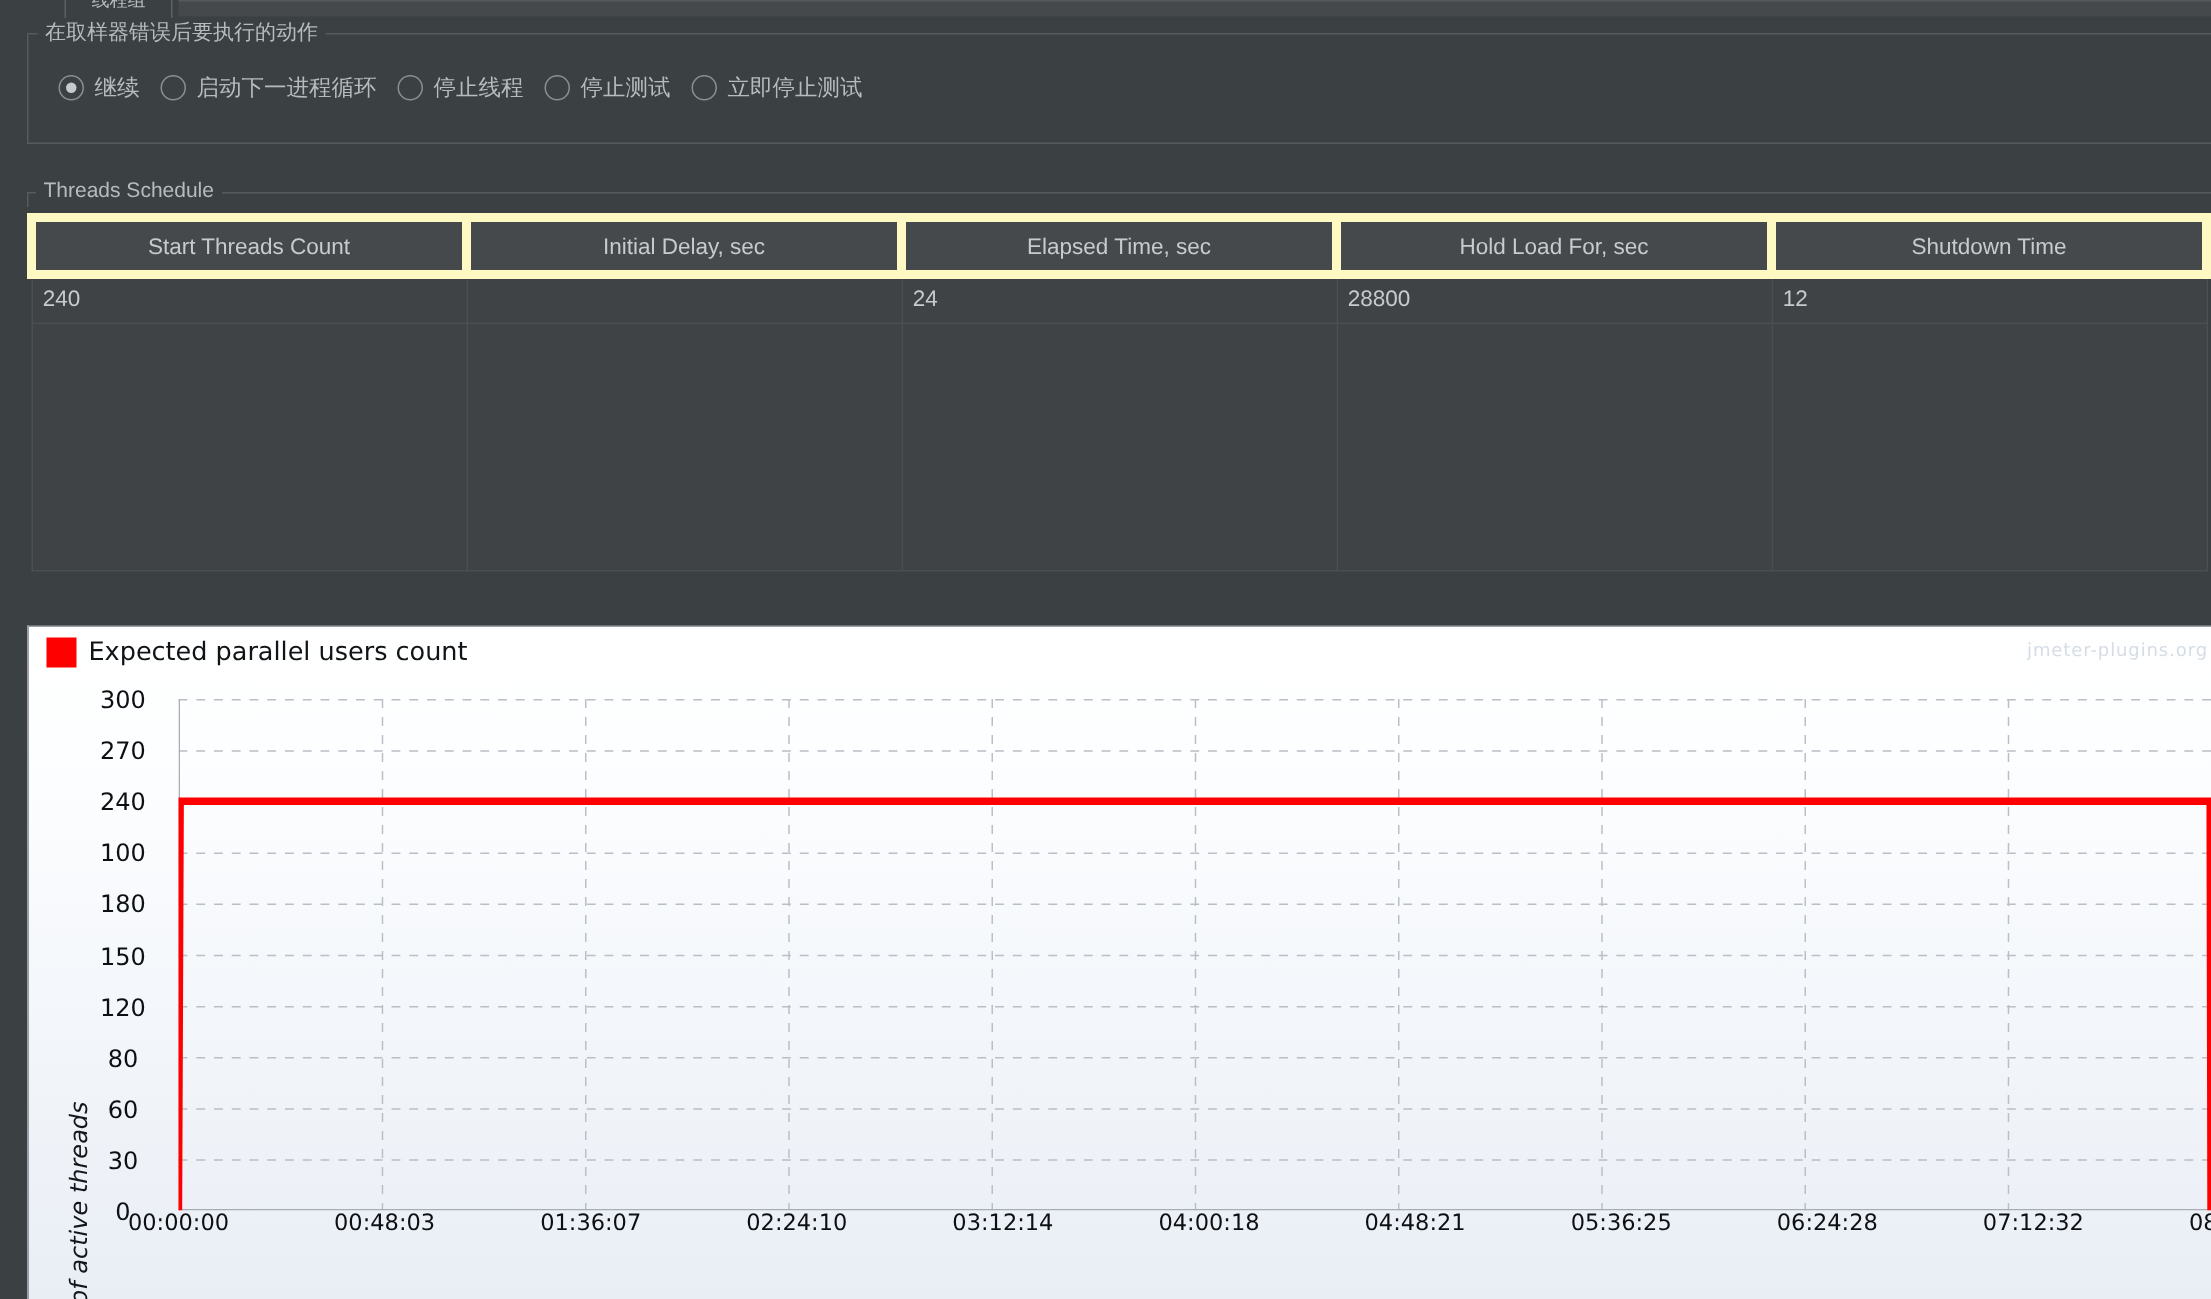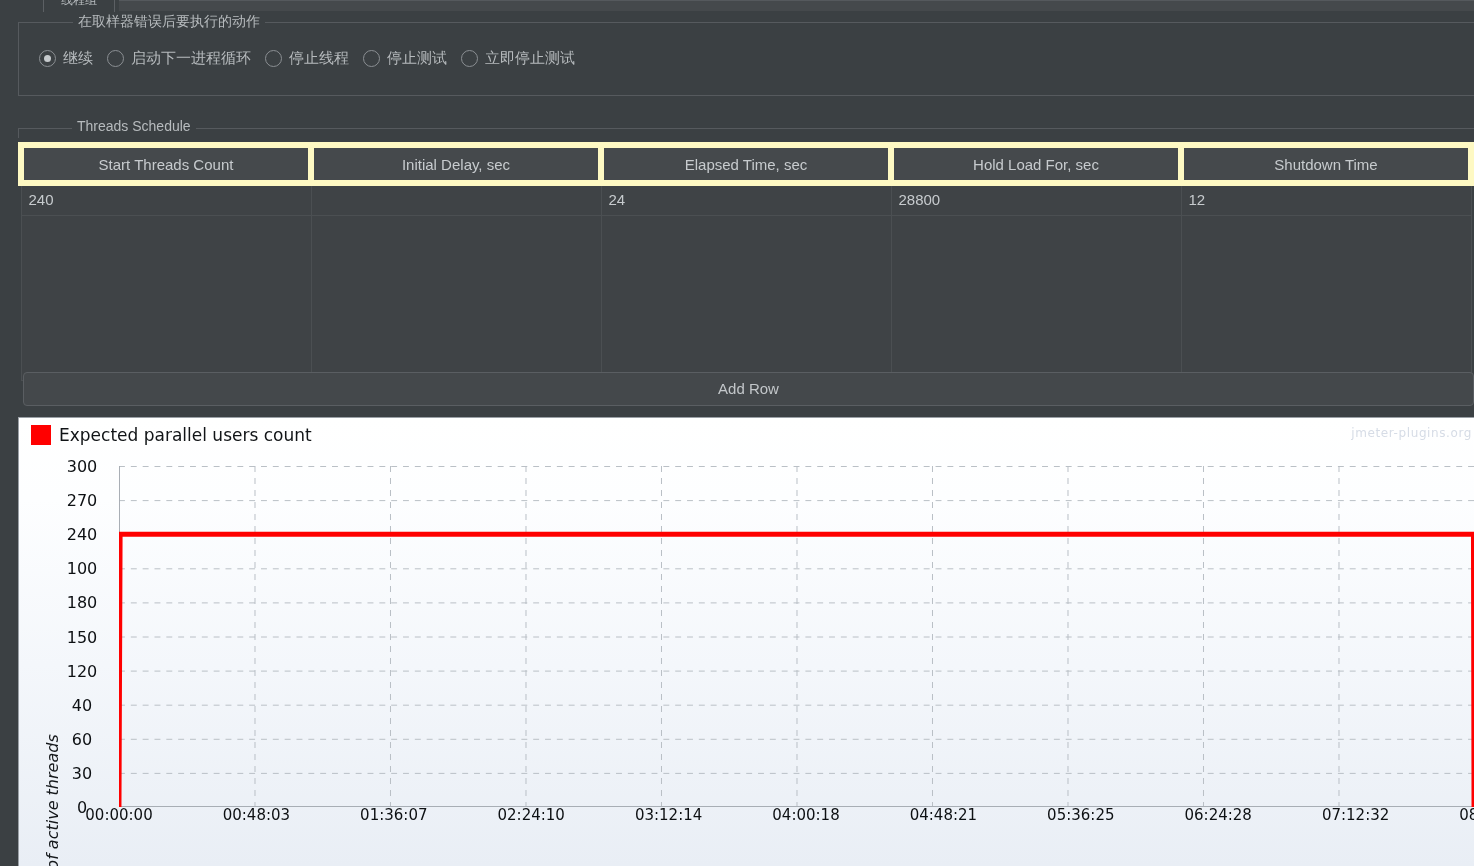--- a/index.html
+++ b/index.html
@@ -30,21 +30,21 @@
 
   
   .groupbox {
     position: absolute;
     border: 1px solid #565a5e;
     border-right: none;
   }
   .groupbox > .gb-title {
     position: absolute; top: -10px; left: 6px;
     background: #3b4043; padding: 0 5px;
-    color: #b7bbbe; font-size: 14px; white-space: nowrap; margin-left: 48px;
+    color: #b7bbbe; font-size: 14px; white-space: nowrap;
   }
 
   
   #error-action-group { left: 18px; top: 22px; width: 1460px; height: 74px; }
   #radio-row {
     position: absolute; left: 20px; top: 26px;
     display: flex; align-items: center; gap: 0px;
   }
   .radio-item {
     display: flex; align-items: center; margin-right: 14px; cursor: default;
@@ -211,21 +211,20 @@
       <td></td>
       <td></td>
       <td></td>
       <td></td>
       <td></td>
     </tr>
   </tbody>
 </table>
 
 <div id="rowbuttons">
-  <div class="btn">Add Row</div>
 </div>
 
 <div id="chart-panel">
 
   <div id="chart-legend">
     <span class="swatch"></span>
     <span class="lg-text">Expected parallel users count</span>
   </div>
 
   <div id="watermark">jmeter-plugins.org</div>
@@ -233,21 +232,21 @@
   <div id="ylabel">Number of active threads</div>
 
   <div id="yticks">
       <div class="ytick" style="top: 48px;">300</div>
       <div class="ytick" style="top: 82.1px;">270</div>
       <div class="ytick" style="top: 116.2px;">240</div>
       <div class="ytick" style="top: 150.3px;">100</div>
       <div class="ytick" style="top: 184.4px;">180</div>
       <div class="ytick" style="top: 218.5px;">150</div>
       <div class="ytick" style="top: 252.6px;">120</div>
-      <div class="ytick" style="top: 286.7px;">40</div>
+      <div class="ytick" style="top: 286.7px;">80</div>
       <div class="ytick" style="top: 320.8px;">60</div>
       <div class="ytick" style="top: 354.9px;">30</div>
       <div class="ytick" style="top: 389px;">0</div>
     </div>
   <div id="xticks">
       <div class="xtick" style="left: 100px;">00:00:00</div>
       <div class="xtick" style="left: 237.4px;">00:48:03</div>
       <div class="xtick" style="left: 374.8px;">01:36:07</div>
       <div class="xtick" style="left: 512.2px;">02:24:10</div>
       <div class="xtick" style="left: 649.6px;">03:12:14</div>

